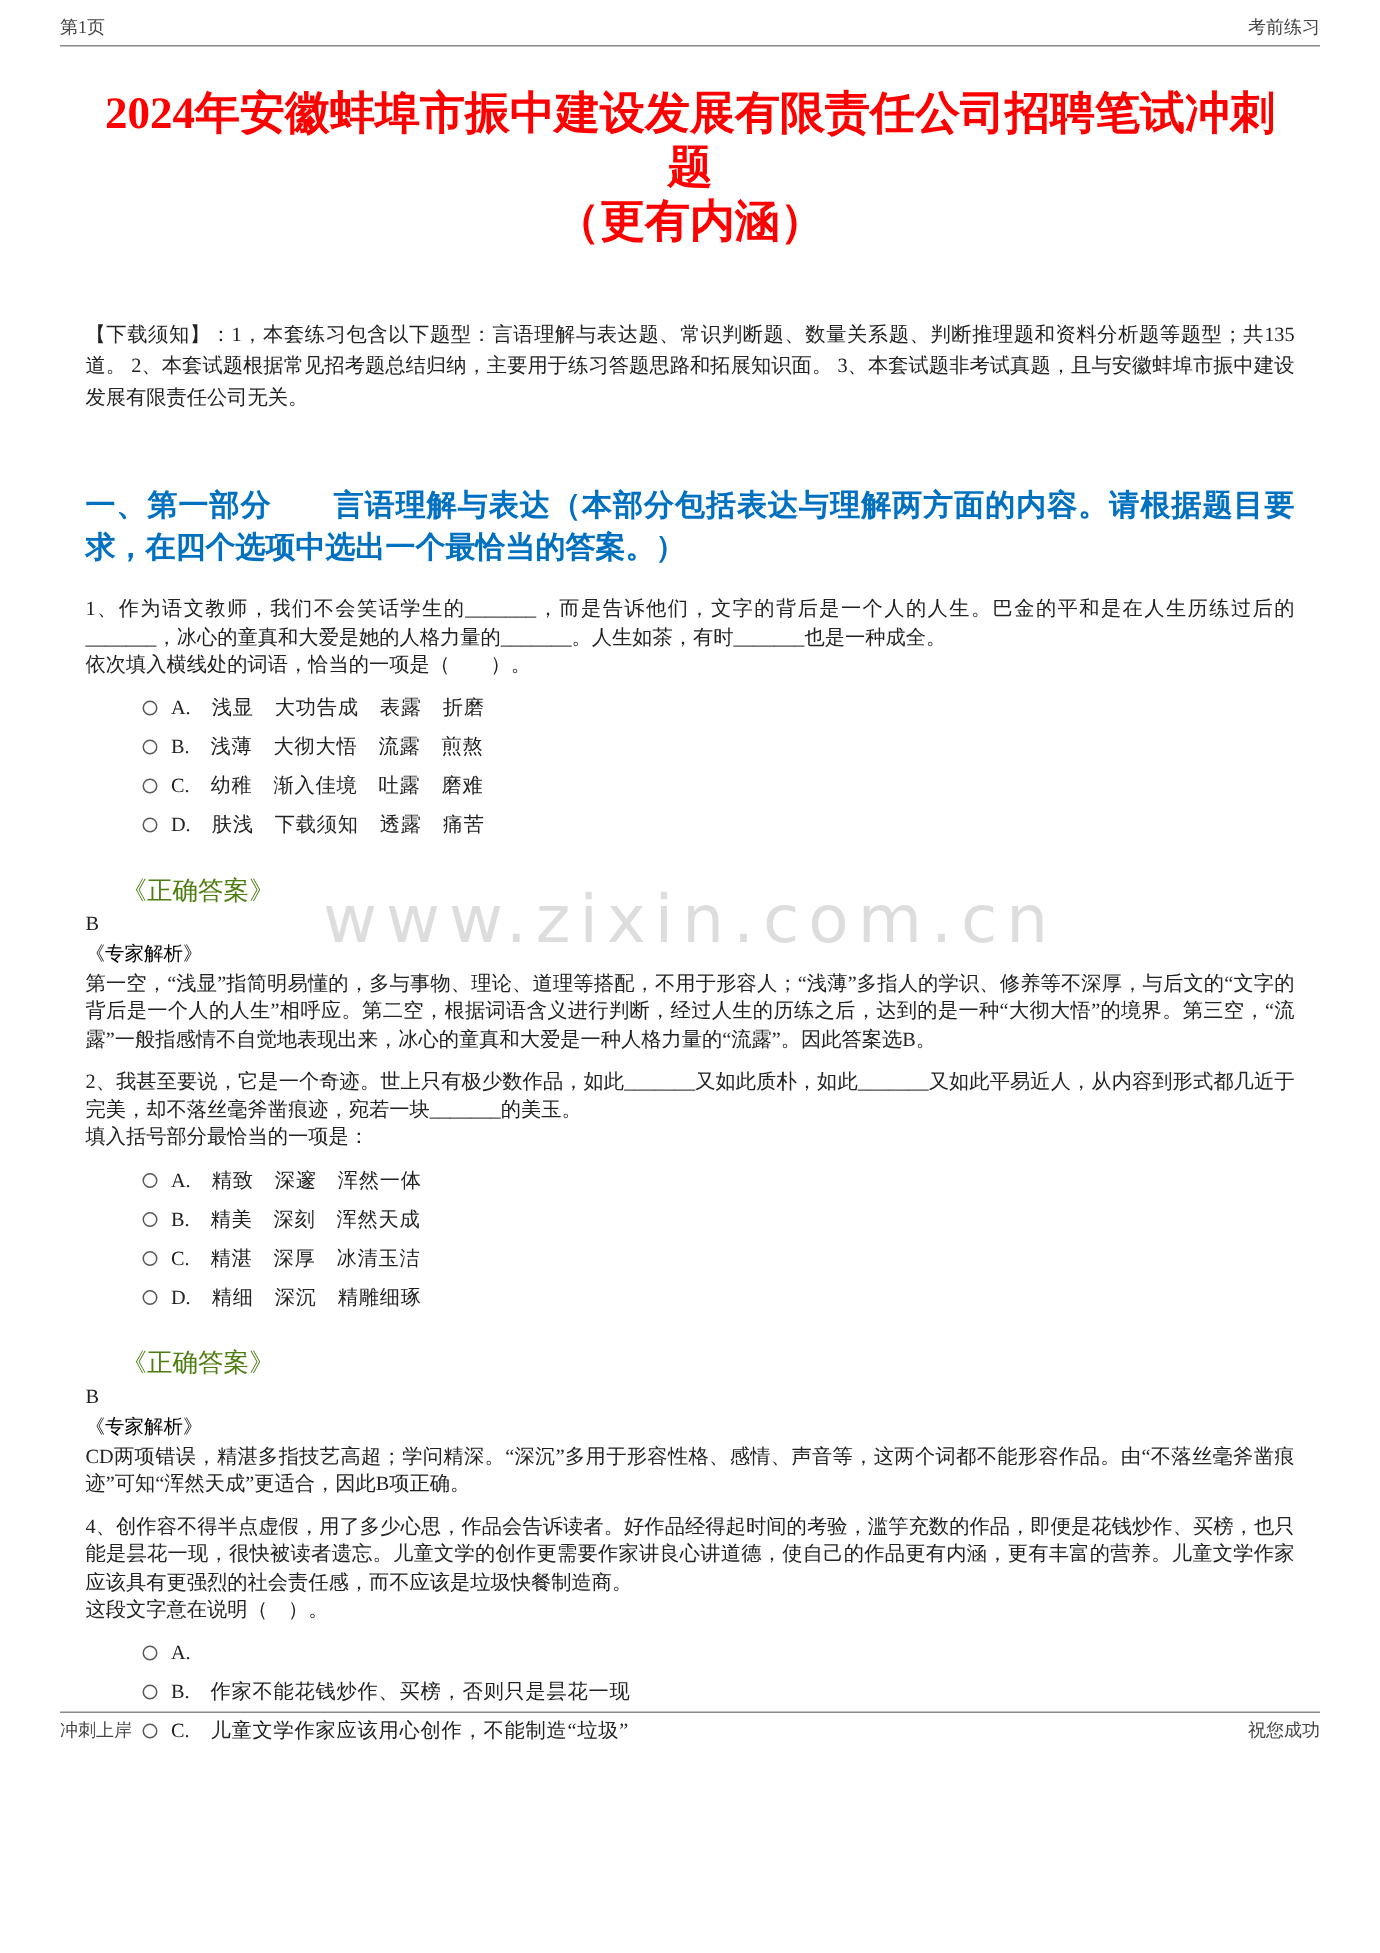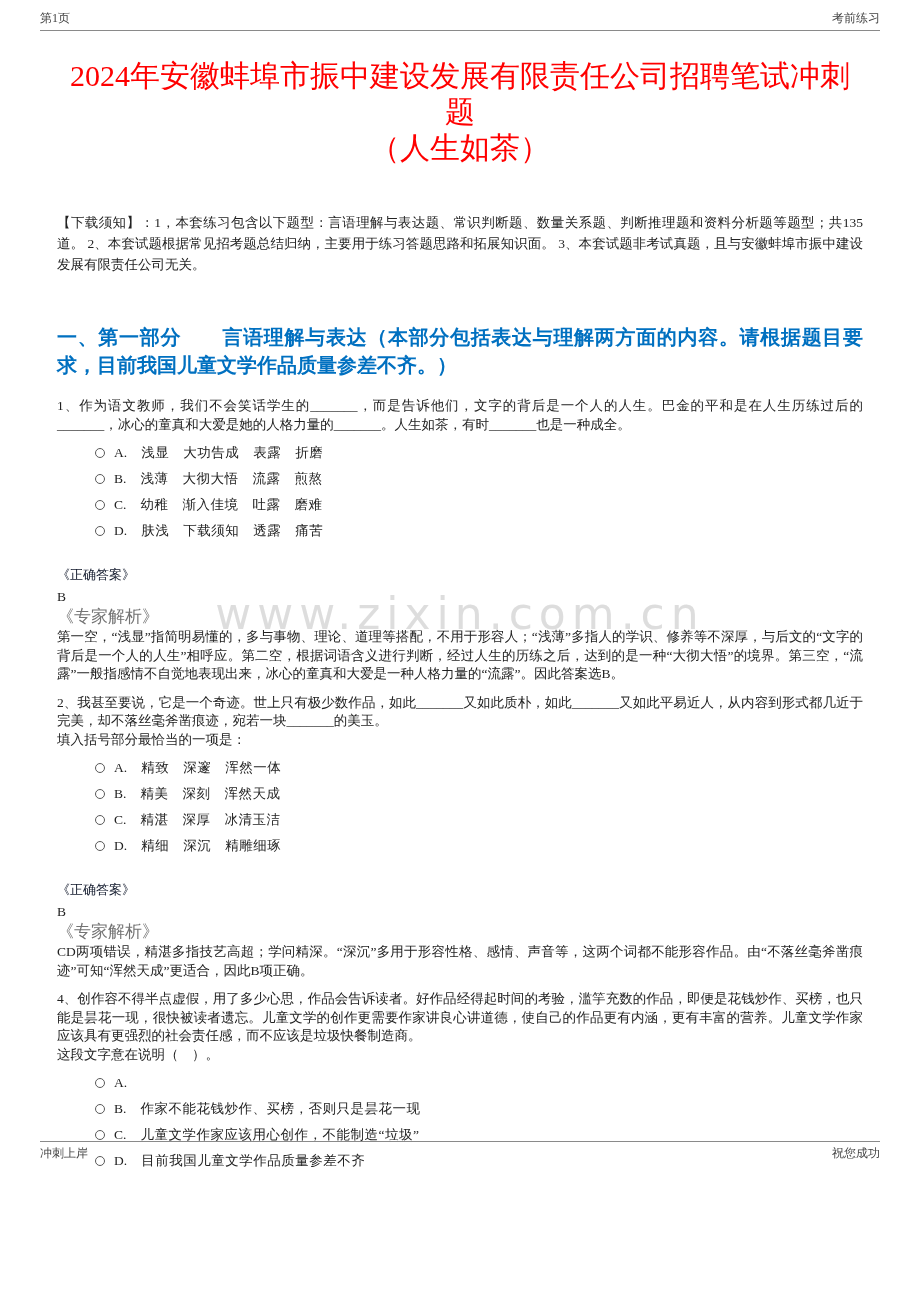--- a/index.html
+++ b/index.html
@@ -16,21 +16,21 @@
     display:flex; justify-content:space-between;
     font-size:12px; color:#444;
   }
   .header-rule { position:absolute; top:30px; left:40px; right:40px; border-top:1px solid #8a8a8a; }
 
   .content { padding:44px 57px 0 57px; }
 
   .doc-title {
     margin-top:14px;
     text-align:center; color:#ff0000;
-    font-size:30px; font-weight:normal; line-height:36px;
+    font-size:30px; font-weight:bold; line-height:36px;
   }
   .doc-title span { display:block; }
 
   .notice {
     margin-top:46px;
     font-size:13.5px; line-height:21px; text-align:justify; color:#222;
   }
 
   .section-heading {
     margin-top:48px;
@@ -48,23 +48,23 @@
   .options { margin-top:6px; padding-left:38px; }
   .option { display:flex; align-items:center; height:26px; font-size:13.5px; color:#222; }
   .radio {
     display:inline-block; width:10px; height:10px; flex:0 0 10px;
     border:1.4px solid #595959; border-radius:50%; background:#fff;
     margin-right:9px; cursor:pointer;
   }
   .opt-label { margin-right:14px; }
   .opt-text { letter-spacing:0.5px; }
 
-  .answer-heading { margin-top:22px; font-size:13px; line-height:18px; color:#0f172a; }
+  .answer-heading { margin-top:22px; font-size:17px; line-height:18px; color:#4d7c0f;margin-left:24px; }
   .answer-value  { margin-top:4px;  font-size:13.5px; line-height:18px; color:#222; }
-  .analysis-heading { margin-top:2px; font-size:17px; line-height:18px; color:#737373; }
+  .analysis-heading { margin-top:2px; font-size:13px; line-height:18px; color:#000000; }
   .analysis { margin-top:2px; }
 
   .watermark {
     position:absolute; top:588px; left:0; right:0;
     text-align:center;
     font-family:"DejaVu Sans","Liberation Sans",sans-serif;
     font-size:44px; letter-spacing:6px;
     color:#bdbdbd; opacity:0.5;
     pointer-events:none; z-index:3;
   }
@@ -84,29 +84,30 @@
   <div class="header">
     <span>第1页</span>
     <span>考前练习</span>
   </div>
   <div class="header-rule"></div>
 
   <div class="content">
 
     <h1 class="doc-title">
       <span>2024年安徽蚌埠市振中建设发展有限责任公司招聘笔试冲刺题</span>
-      <span>（人生如茶）</span>
+      <span>（更有内涵）</span>
     </h1>
 
     <p class="notice">【下载须知】：1，本套练习包含以下题型：言语理解与表达题、常识判断题、数量关系题、判断推理题和资料分析题等题型；共135道。 2、本套试题根据常见招考题总结归纳，主要用于练习答题思路和拓展知识面。 3、本套试题非考试真题，且与安徽蚌埠市振中建设发展有限责任公司无关。</p>
 
-    <h2 class="section-heading">一、第一部分　　言语理解与表达（本部分包括表达与理解两方面的内容。请根据题目要求，目前我国儿童文学作品质量参差不齐。）</h2>
+    <h2 class="section-heading">一、第一部分　　言语理解与表达（本部分包括表达与理解两方面的内容。请根据题目要求，在四个选项中选出一个最恰当的答案。）</h2>
 
     <div class="question">
       <p class="stem">1、作为语文教师，我们不会笑话学生的_______，而是告诉他们，文字的背后是一个人的人生。巴金的平和是在人生历练过后的_______，冰心的童真和大爱是她的人格力量的_______。人生如茶，有时_______也是一种成全。</p>
+      <p class="prompt">依次填入横线处的词语，恰当的一项是（　　）。</p>
       <div class="options">
         <div class="option">
           <span class="radio"></span>
           <span class="opt-label">A.</span>
           <span class="opt-text">浅显　大功告成　表露　折磨</span>
         </div>
         <div class="option">
           <span class="radio"></span>
           <span class="opt-label">B.</span>
           <span class="opt-text">浅薄　大彻大悟　流露　煎熬</span>

